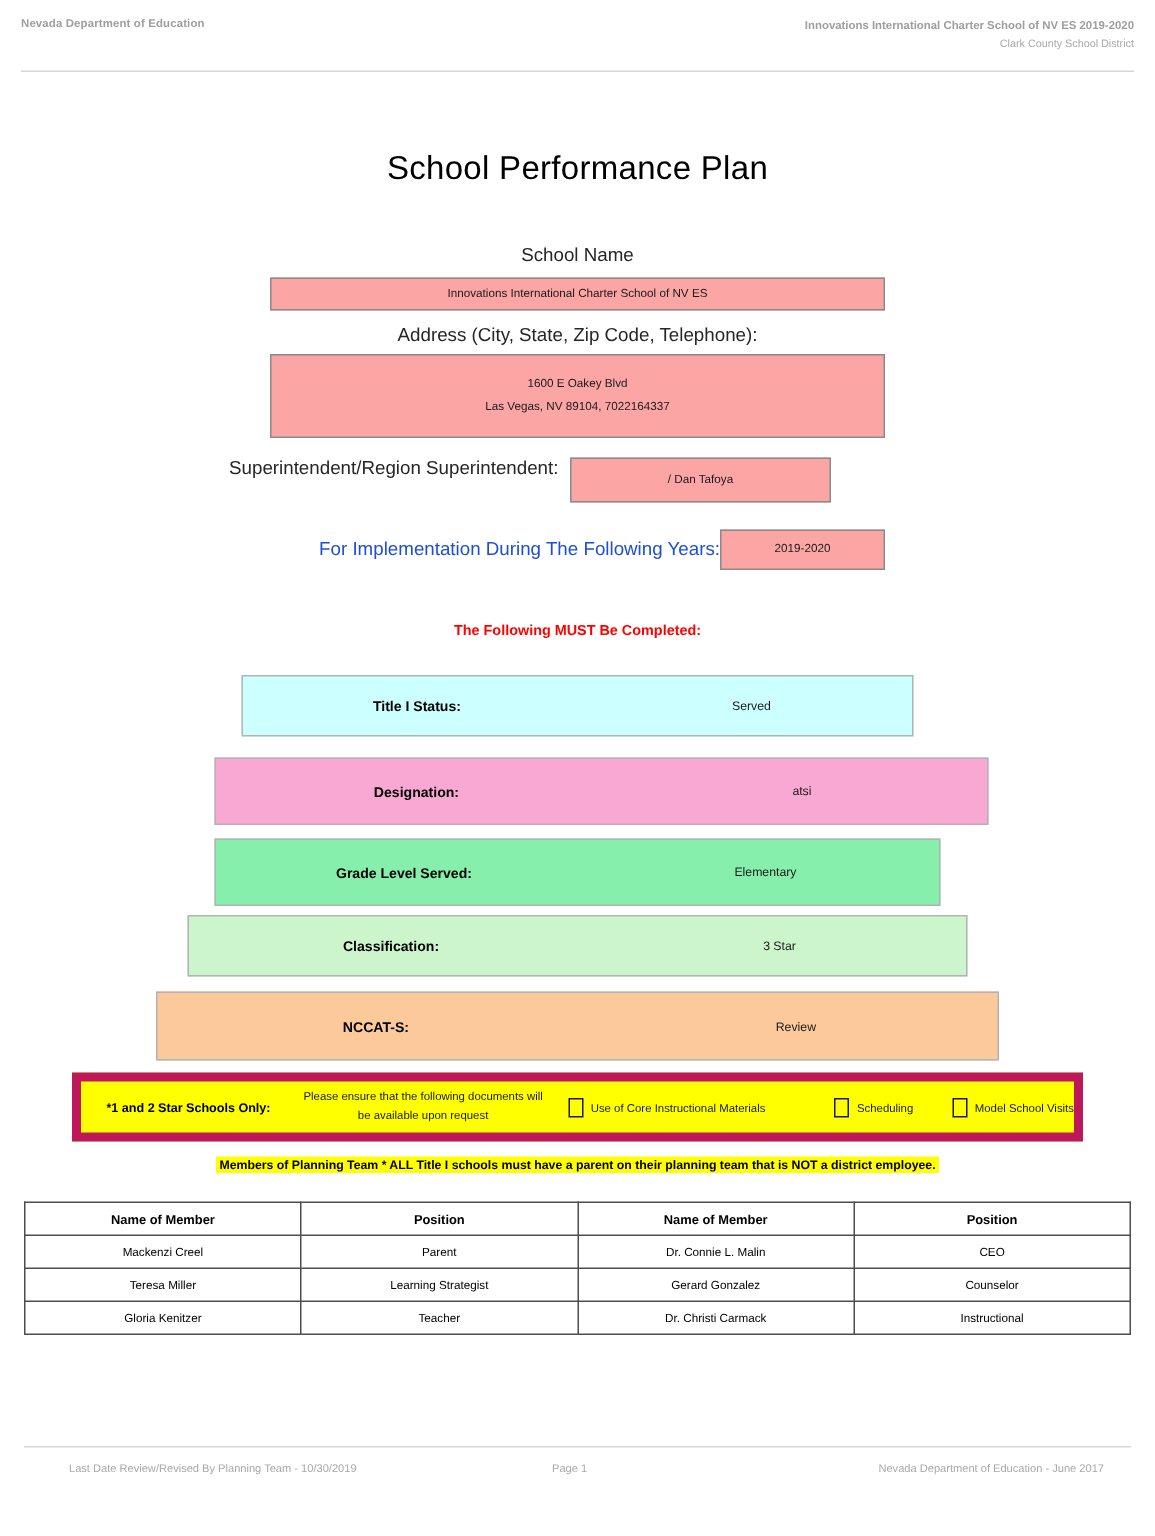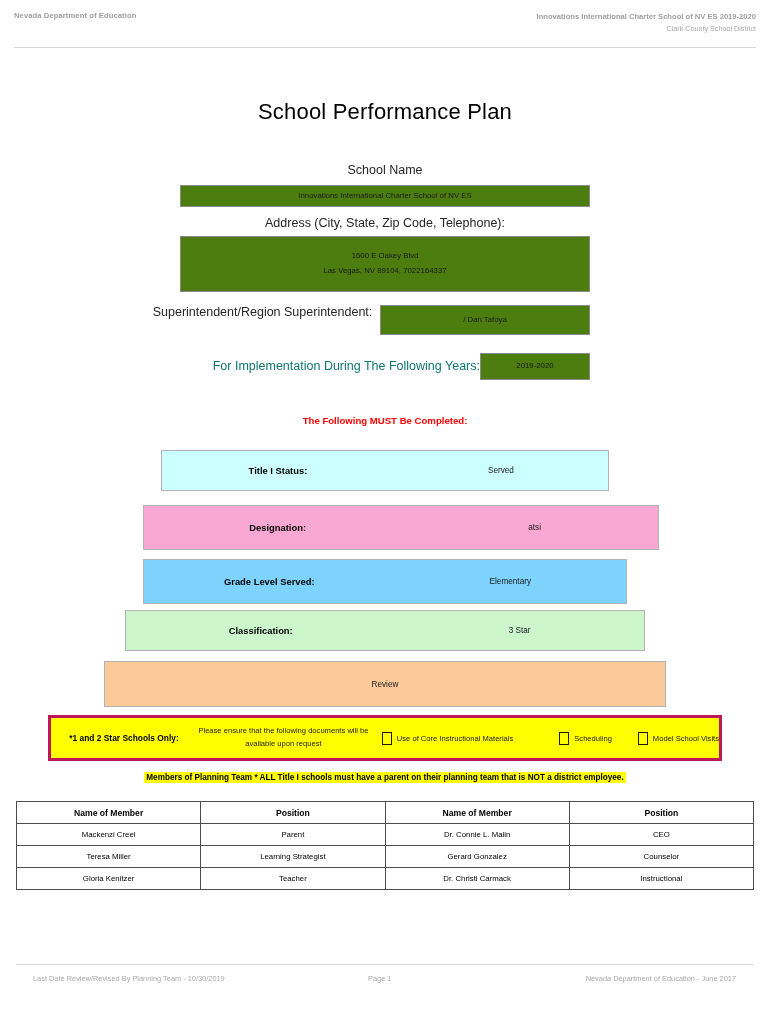--- a/index.html
+++ b/index.html
@@ -75,45 +75,45 @@
 
   
   .field-label {
     text-align: center;
     font-size: 12.5px;
     color: #262626;
   }
   .field-box {
     box-sizing: border-box;
     border: 1px solid #8a8a8a;
-    background: #4d7c0f;
+    background: #fca5a5;
     display: flex;
     flex-direction: column;
     align-items: center;
     justify-content: center;
     font-size: 7.8px;
     color: #1a1a1a;
   }
   .field-box .ln { line-height: 1.9; }
 
   #school-name-label { position: absolute; top: 163px; left: 0; width: 770px; }
   #school-name-box   { position: absolute; top: 185px; left: 180px; width: 410px; height: 22px; }
 
   #address-label { position: absolute; top: 216px; left: 0; width: 770px; }
   #address-box   { position: absolute; top: 236px; left: 180px; width: 410px; height: 56px; }
 
   #supt-label {
     position: absolute; top: 304px; left: 150px; width: 225px;
     text-align: center; font-size: 12.5px; color: #262626; line-height: 1.35;
   }
-  #supt-box { position: absolute; top: 305px; left: 380px; width: 210px; height: 30px; }
+  #supt-box { position: absolute; top: 305px; left: 380px; width: 174px; height: 30px; }
 
   #years-label {
     position: absolute; top: 359px; left: 120px; width: 360px;
-    text-align: right; font-size: 12.5px; color: #0f766e;
+    text-align: right; font-size: 12.5px; color: #1d4ed8;
   }
   #years-box { position: absolute; top: 353px; left: 480px; width: 110px; height: 27px; }
 
   
   #must-complete {
     position: absolute; top: 415px; left: 0; width: 770px;
     text-align: center; font-size: 9.6px; font-weight: bold; color: #ff0000;
   }
 
   
@@ -133,31 +133,31 @@
   }
   .status-bar .sb-value {
     flex: 1;
     text-align: center;
     font-size: 8.2px;
     color: #1a1a1a;
   }
 
   #bar-title1  { top: 450px; left: 161px; width: 448px; height: 41px; background: #ccffff; }
   #bar-design  { top: 505px; left: 143px; width: 516px; height: 45px; background: #f9a8d4; }
-  #bar-grade   { top: 559px; left: 143px; width: 484px; height: 45px; background: #7dd3fc; }
+  #bar-grade   { top: 559px; left: 143px; width: 484px; height: 45px; background: #86efac; }
   #bar-class   { top: 610px; left: 125px; width: 520px; height: 41px; background: #ccf5cc; }
   #bar-nccat   { top: 661px; left: 104px; width: 562px; height: 46px; background: #fbc99a; }
 
   
   #star-row {
     position: absolute;
     top: 715px; left: 48px; width: 674px; height: 46px;
     box-sizing: border-box;
     background: #ffff00;
-    border: 3px solid #be185d;
+    border: 6px solid #be185d;
     display: flex;
     align-items: center;
   }
   #star-row .sr-title {
     width: 148px;
     text-align: center;
     font-size: 8.4px;
     font-weight: bold;
     color: #000;
   }
@@ -225,21 +225,21 @@
     top: 964px; left: 16px; width: 738px; height: 1px;
     background: #d6d6d6;
   }
   .page-footer {
     position: absolute;
     top: 974px; left: 16px; width: 738px;
     height: 14px;
     font-size: 7.4px;
     color: #a8a8a8;
   }
-  .ftr-left   { position: absolute; left: 17px;  top: 0; }
+  .ftr-left   { position: absolute; left: 30px;  top: 0; }
   .ftr-center { position: absolute; left: 352px; top: 0; }
   .ftr-right  { position: absolute; right: 18px; top: 0; }
 </style>
 </head>
 <body>
 
 <div class="page-header">
   <div class="hdr-left">Nevada Department of Education</div>
   <div class="hdr-right">
     <div>Innovations International Charter School of NV ES  2019-2020</div>
@@ -287,20 +287,21 @@
   <div class="sb-label">Grade Level Served:</div>
   <div class="sb-value">Elementary</div>
 </div>
 
 <div id="bar-class" class="status-bar">
   <div class="sb-label">Classification:</div>
   <div class="sb-value">3 Star</div>
 </div>
 
 <div id="bar-nccat" class="status-bar">
+  <div class="sb-label">NCCAT-S:</div>
   <div class="sb-value">Review</div>
 </div>
 
 <div id="star-row">
   <div class="sr-title">*1 and 2 Star Schools Only:</div>
   <div class="sr-note">Please ensure that the following documents will be available upon request</div>
 
   <div id="cb-core" class="cb-item">
     <span class="checkbox"></span>
     <span>Use of Core Instructional Materials</span>

